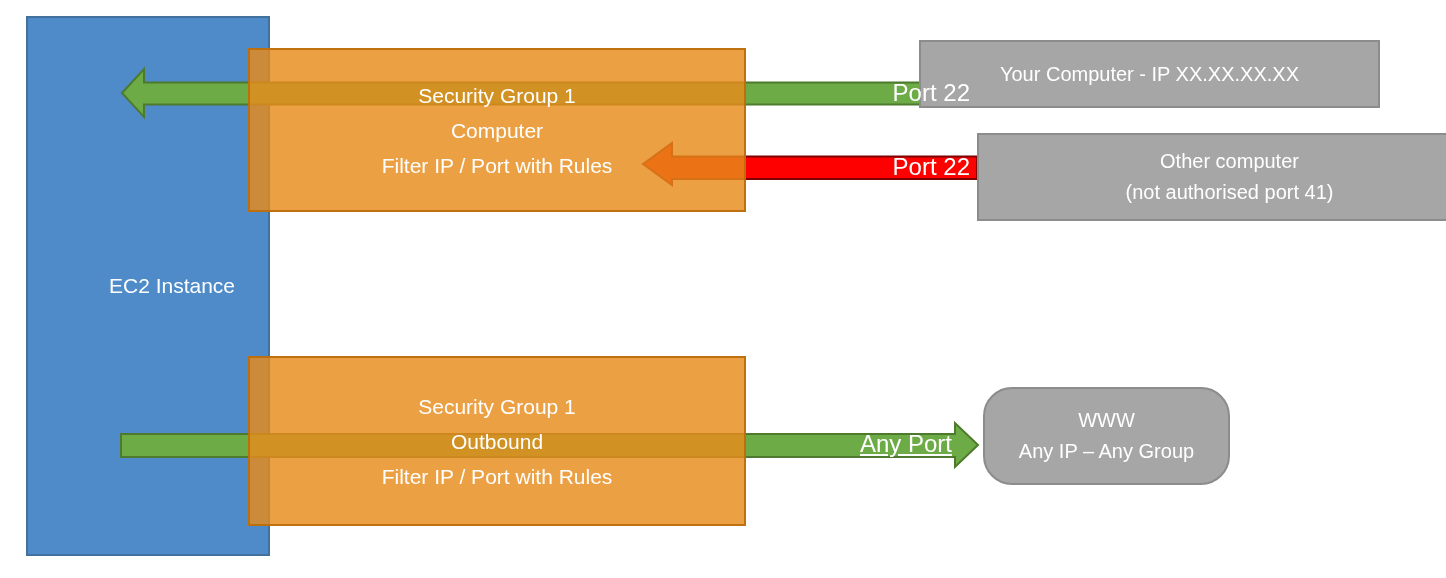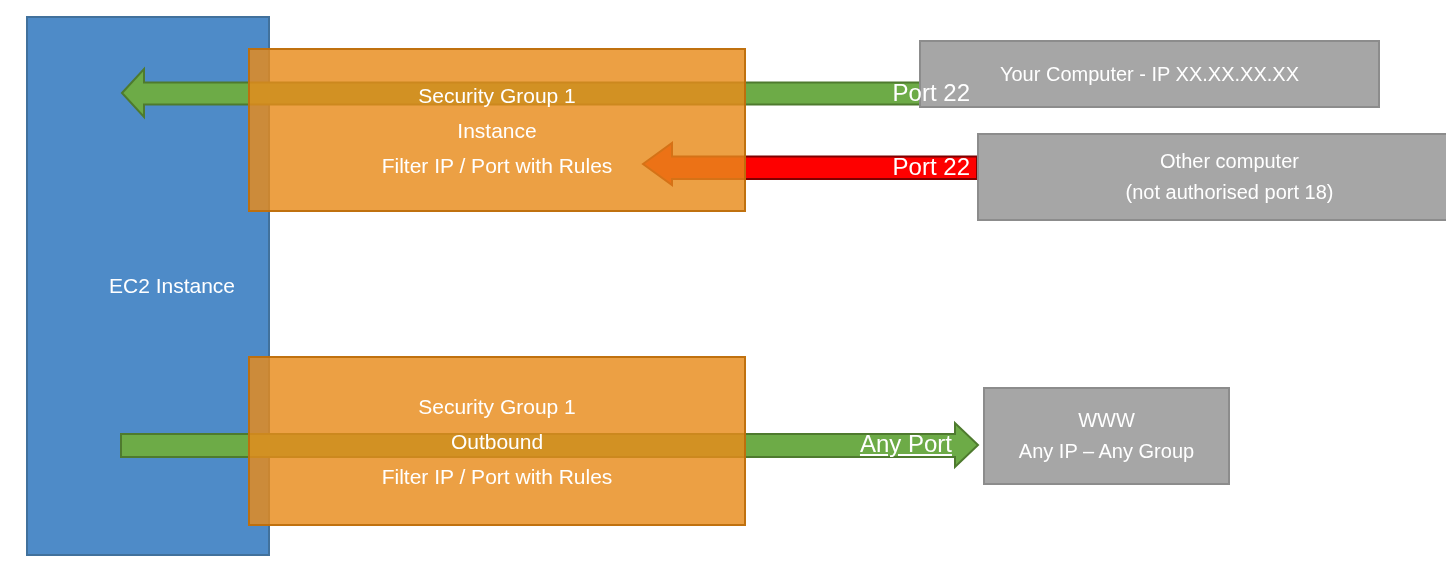--- a/index.html
+++ b/index.html
@@ -18,21 +18,21 @@
   .sg{left:220px;width:498px;background:rgba(232,139,27,0.82);
       border:2px solid rgba(187,107,10,0.9);z-index:3;
       font-size:21px;line-height:35px;margin-left:28px;}
   #sg-inbound{top:48px;height:164px;}
   #sg-outbound{top:356px;height:170px;}
   
   .gray{background:#A6A6A6;border:2px solid #8C8C8C;z-index:3;
         font-size:20px;line-height:31px;}
   #your-computer{left:919px;top:40px;width:461px;height:68px;text-align:right;}
   #other-computer{left:977px;top:133px;width:505px;height:88px;}
-  #www{left:983px;top:387px;width:247px;height:98px;}
+  #www{left:983px;top:387px;width:247px;height:98px;border-radius:29px;}
   
   .portlabel{position:absolute;z-index:4;color:#ffffff;font-size:24px;
              line-height:24px;text-align:right;white-space:nowrap;}
   #label-port22-allowed{left:770px;top:81px;width:200px;}
   #label-port22-denied{left:770px;top:155px;width:200px;}
   #label-anyport{left:752px;top:432px;width:200px;text-decoration:underline;}
 </style>
 </head>
 <body>
 
@@ -43,37 +43,37 @@
   </div>
 
   <svg id="arrows" width="1446" height="578" viewBox="0 0 1446 578">
     <polygon points="122,93 144,69 144,82.5 977,82.5 977,104.5 144,104.5 144,117" fill="#6DAB47" stroke="#4E7A2E" stroke-width="2"></polygon>
     <polygon points="643,164 672,143 672,156.5 977,156.5 977,179 672,179 672,185" fill="#FE0000" stroke="#7F0000" stroke-width="2"></polygon>
     <polygon points="121,434 955,434 955,423 978,445 955,467 955,457 121,457" fill="#6DAB47" stroke="#4E7A2E" stroke-width="2"></polygon>
   </svg>
 
   <div class="box sg" id="sg-inbound">
     <span>Security Group 1</span>
-    <span>Instance</span>
+    <span>Computer</span>
     <span>Filter IP / Port with Rules</span>
   </div>
 
   <div class="box sg" id="sg-outbound">
     <span>Security Group 1</span>
     <span>Outbound</span>
     <span>Filter IP / Port with Rules</span>
   </div>
 
   <div class="box gray" id="your-computer">
     <span>Your Computer - IP XX.XX.XX.XX</span>
   </div>
 
   <div class="box gray" id="other-computer">
     <span>Other computer</span>
-    <span>(not authorised port 18)</span>
+    <span>(not authorised port 41)</span>
   </div>
 
   <div class="box gray" id="www">
     <span>WWW</span>
     <span>Any IP – Any Group</span>
   </div>
 
   <div class="portlabel" id="label-port22-allowed">Port 22</div>
   <div class="portlabel" id="label-port22-denied">Port 22</div>
   <div class="portlabel" id="label-anyport">Any Port</div>

